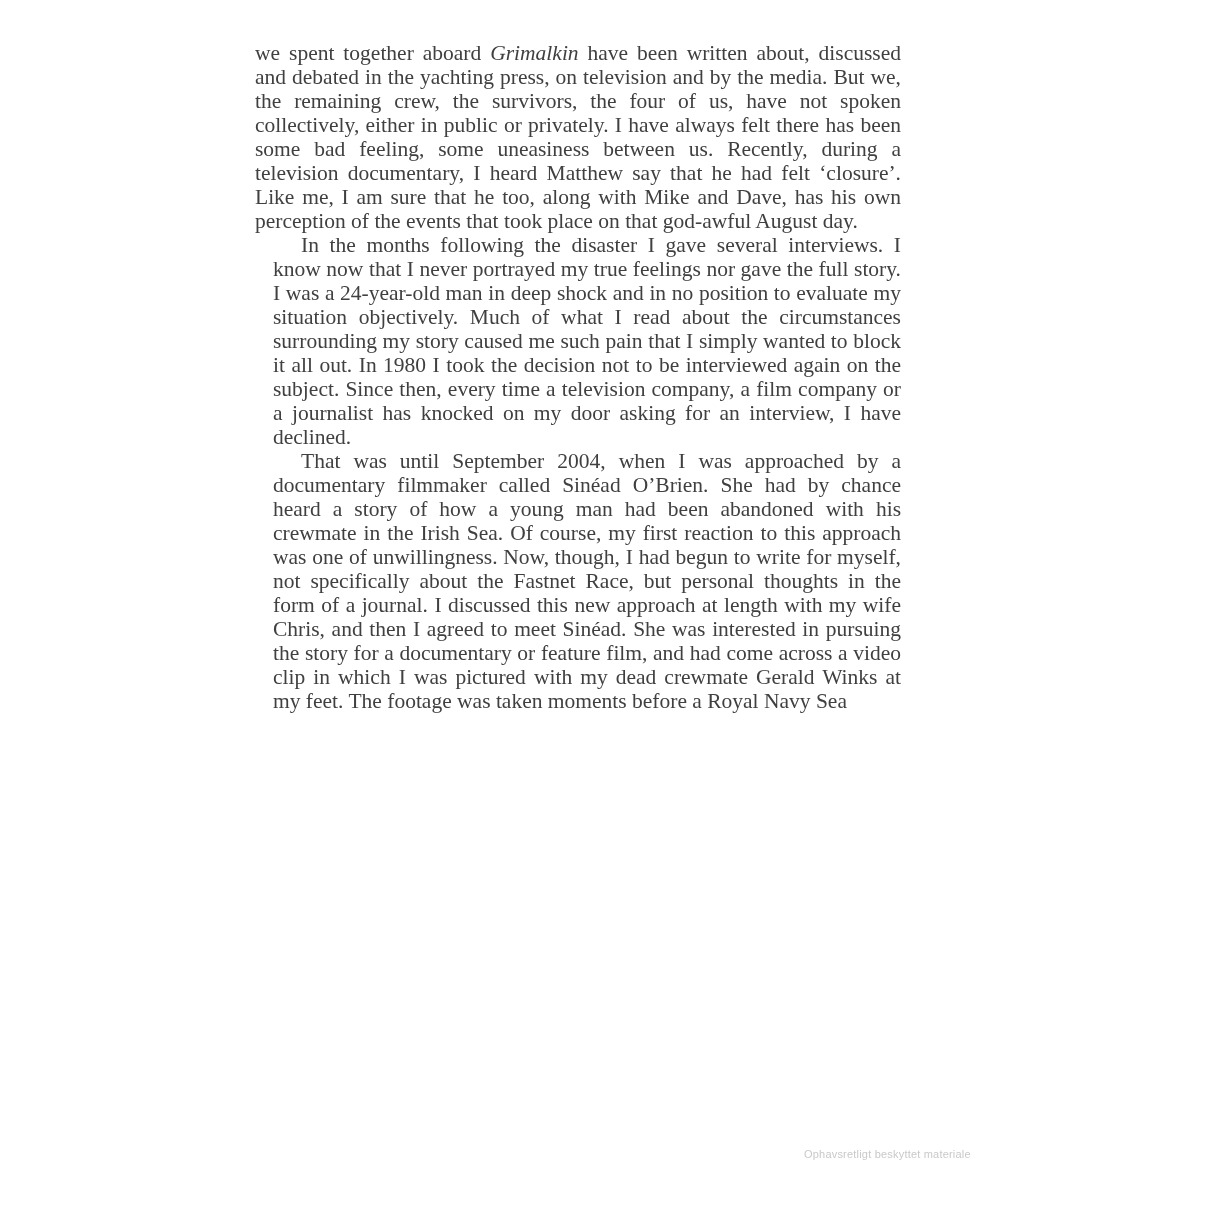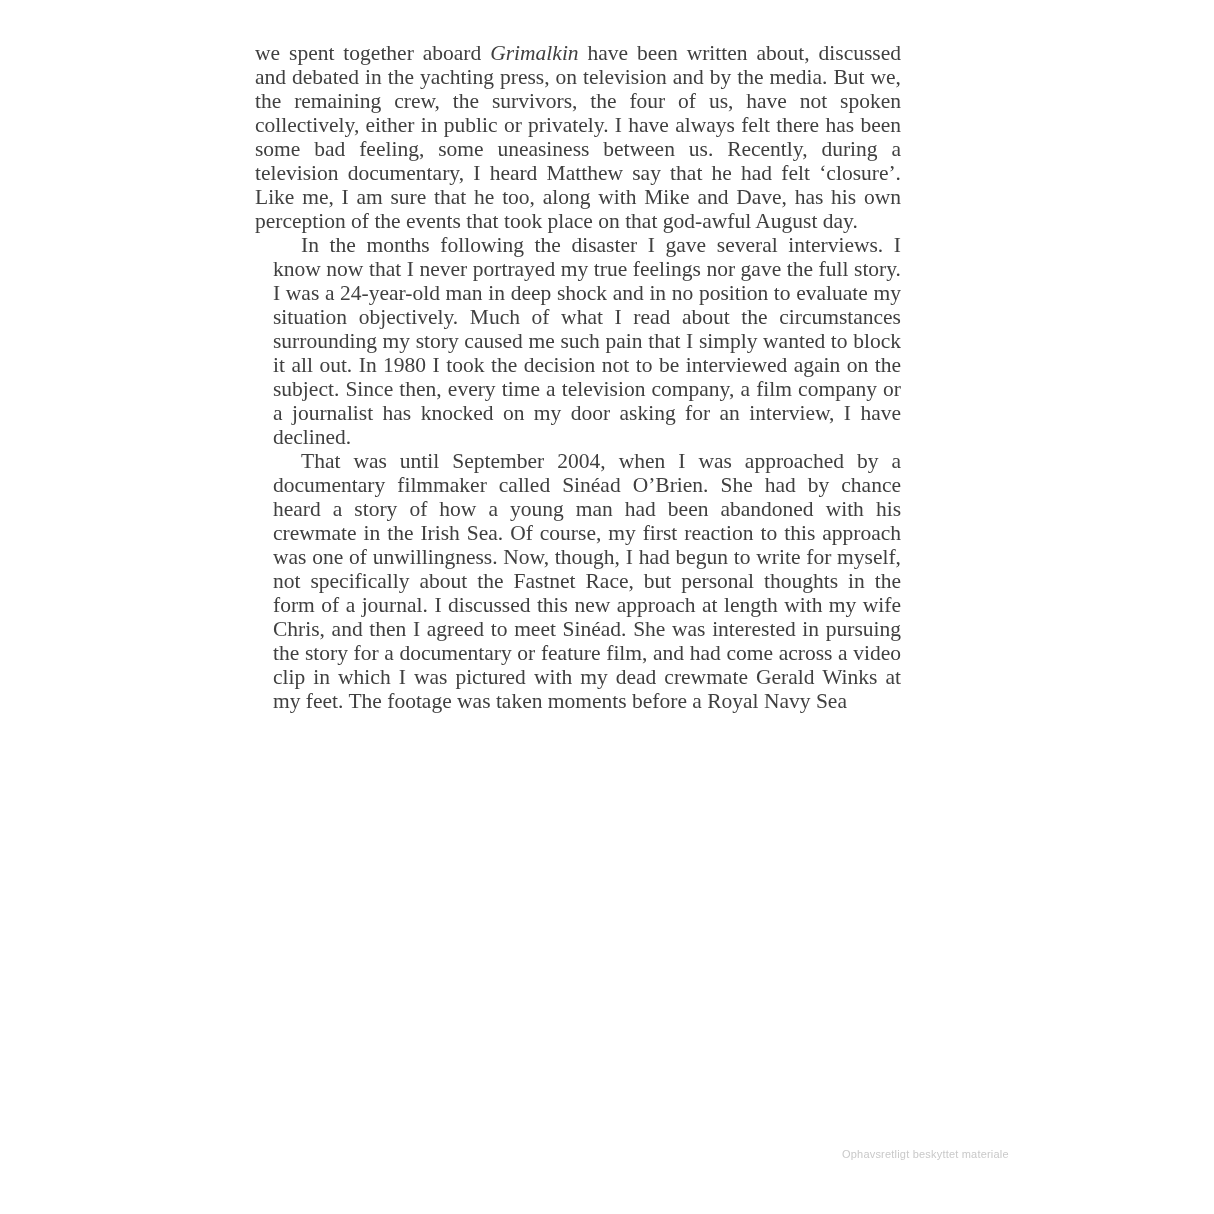--- a/index.html
+++ b/index.html
@@ -36,21 +36,21 @@
   }
   .para.indent {
     text-indent: 28px;
     margin-left: 18px;
   }
   .book-title {
     font-style: italic;
   }
   .watermark {
     position: absolute;
-    left: 842px;
+    left: 804px;
     top: 1148px;
     font-family: "Liberation Sans", sans-serif;
     font-size: 11px;
     letter-spacing: 0.2px;
     color: #c9c9c9;
     white-space: nowrap;
   }
 </style>
 </head>
 <body>

